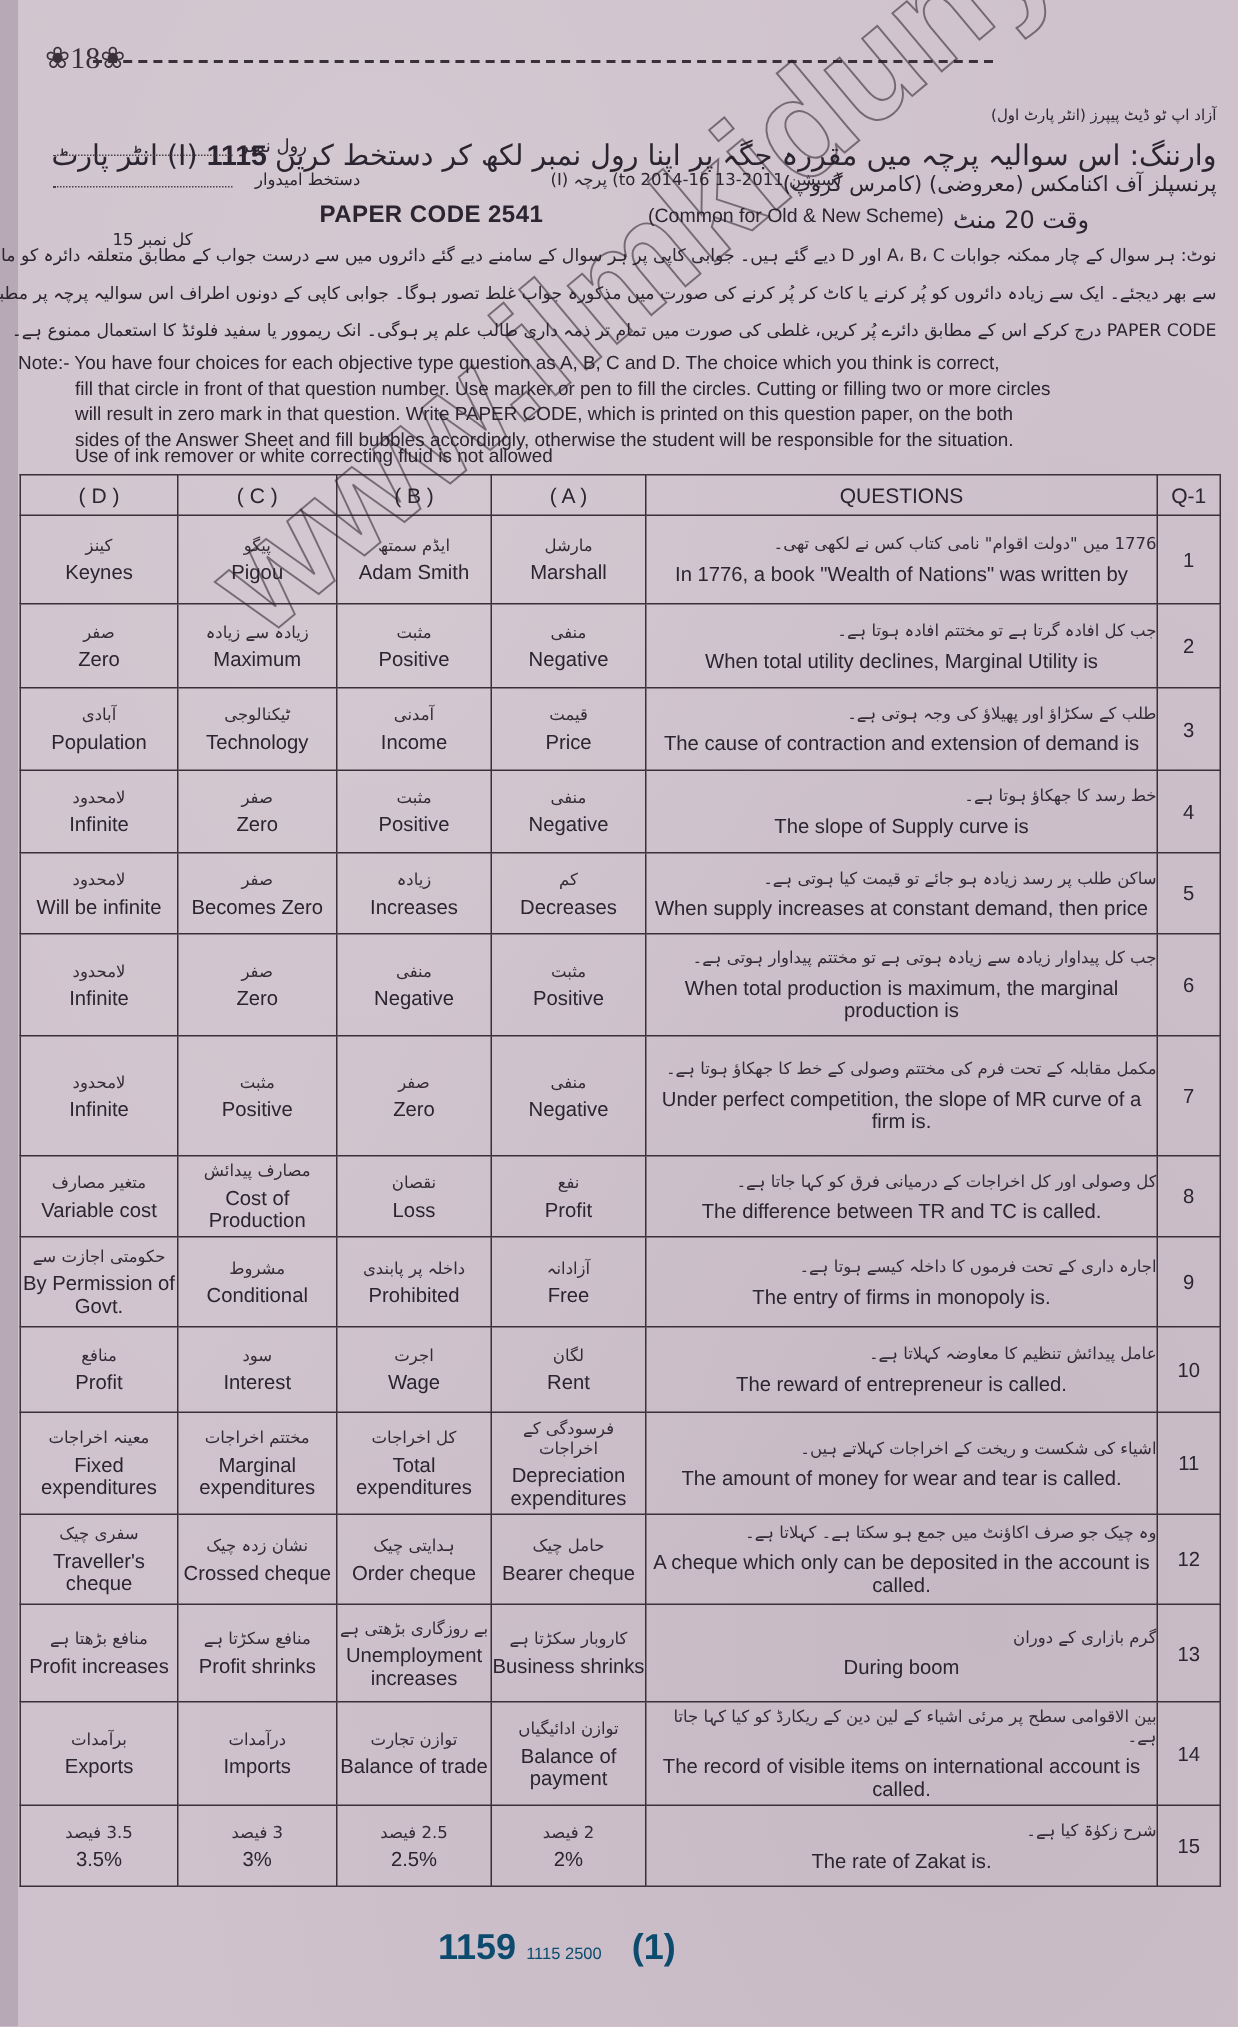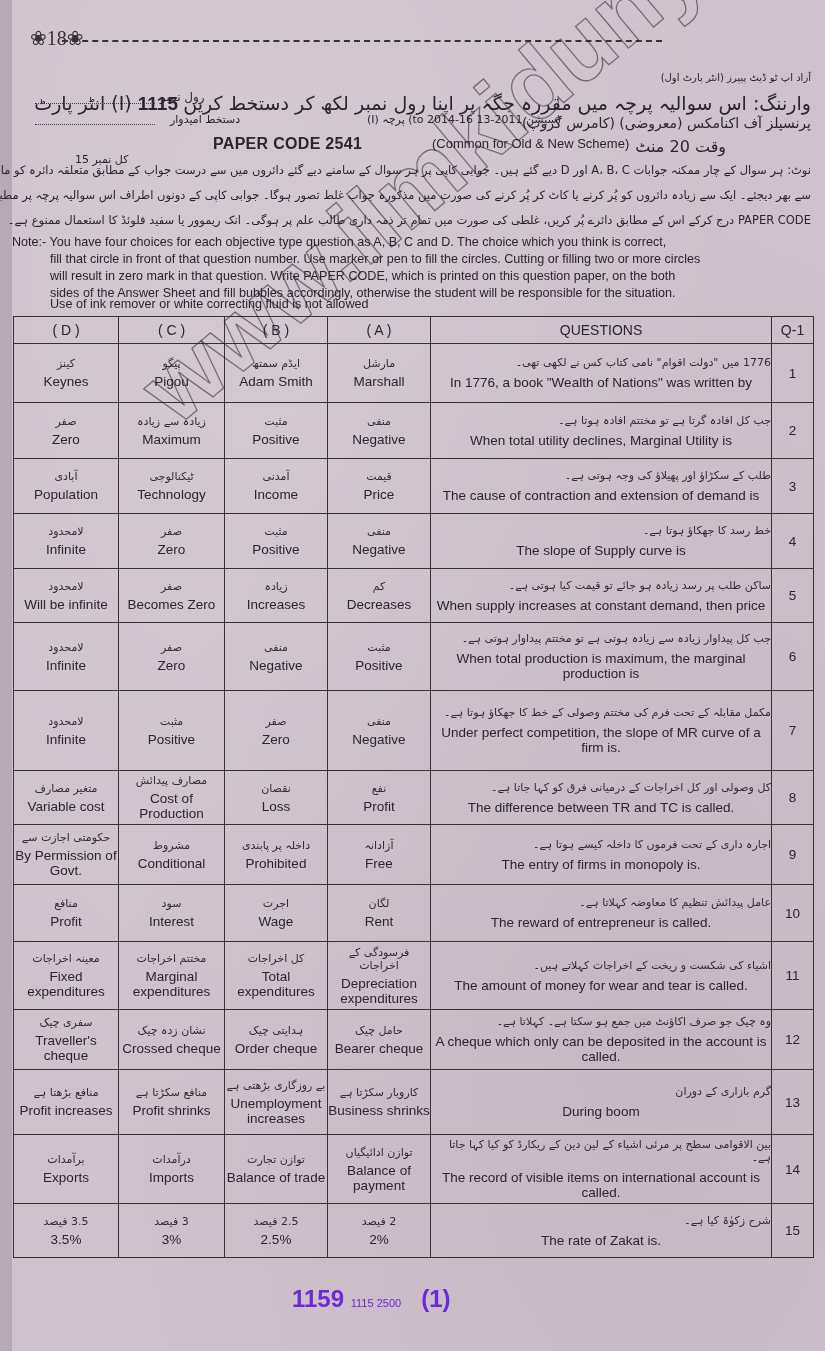--- a/index.html
+++ b/index.html
@@ -45,21 +45,21 @@
     border: 1.5px solid #3a3038; padding: 0; text-align: center; vertical-align: middle;
     font-weight: normal; font-size: 13.5px; color: #2a2530; overflow: hidden;
   }
   table.q th { height: 26px; font-size: 14px; }
   .cell-ur { font-family: "DejaVu Sans", sans-serif; font-size: 11px; direction: rtl; display: block; margin-bottom: 4px; color: #332c36; }
   .cell-en { display: block; line-height: 15px; }
   td.qcell { text-align: left; padding: 0 4px; }
   td.qcell .cell-ur { text-align: right; margin-bottom: 6px; }
   td.num { vertical-align: top; padding-top: 8px; font-size: 13px; }
 
-  .footer { left: 292px; top: 1285px; font-size: 24px; font-weight: bold; color: #6d28d9; }
+  .footer { left: 292px; top: 1285px; font-size: 24px; font-weight: bold; color: #0c4a6e; }
   .footer .small { font-size: 11px; font-weight: normal; }
 
   .watermark { position: absolute; left: 120px; top: 360px; font-size: 96px; font-weight: bold;
     color: transparent; -webkit-text-stroke: 1.3px rgba(40,30,40,0.55); transform: rotate(-40deg);
     transform-origin: left top; white-space: nowrap; pointer-events: none; }
 </style>
 </head>
 <body>
 
 <div class="left-strip"></div>

